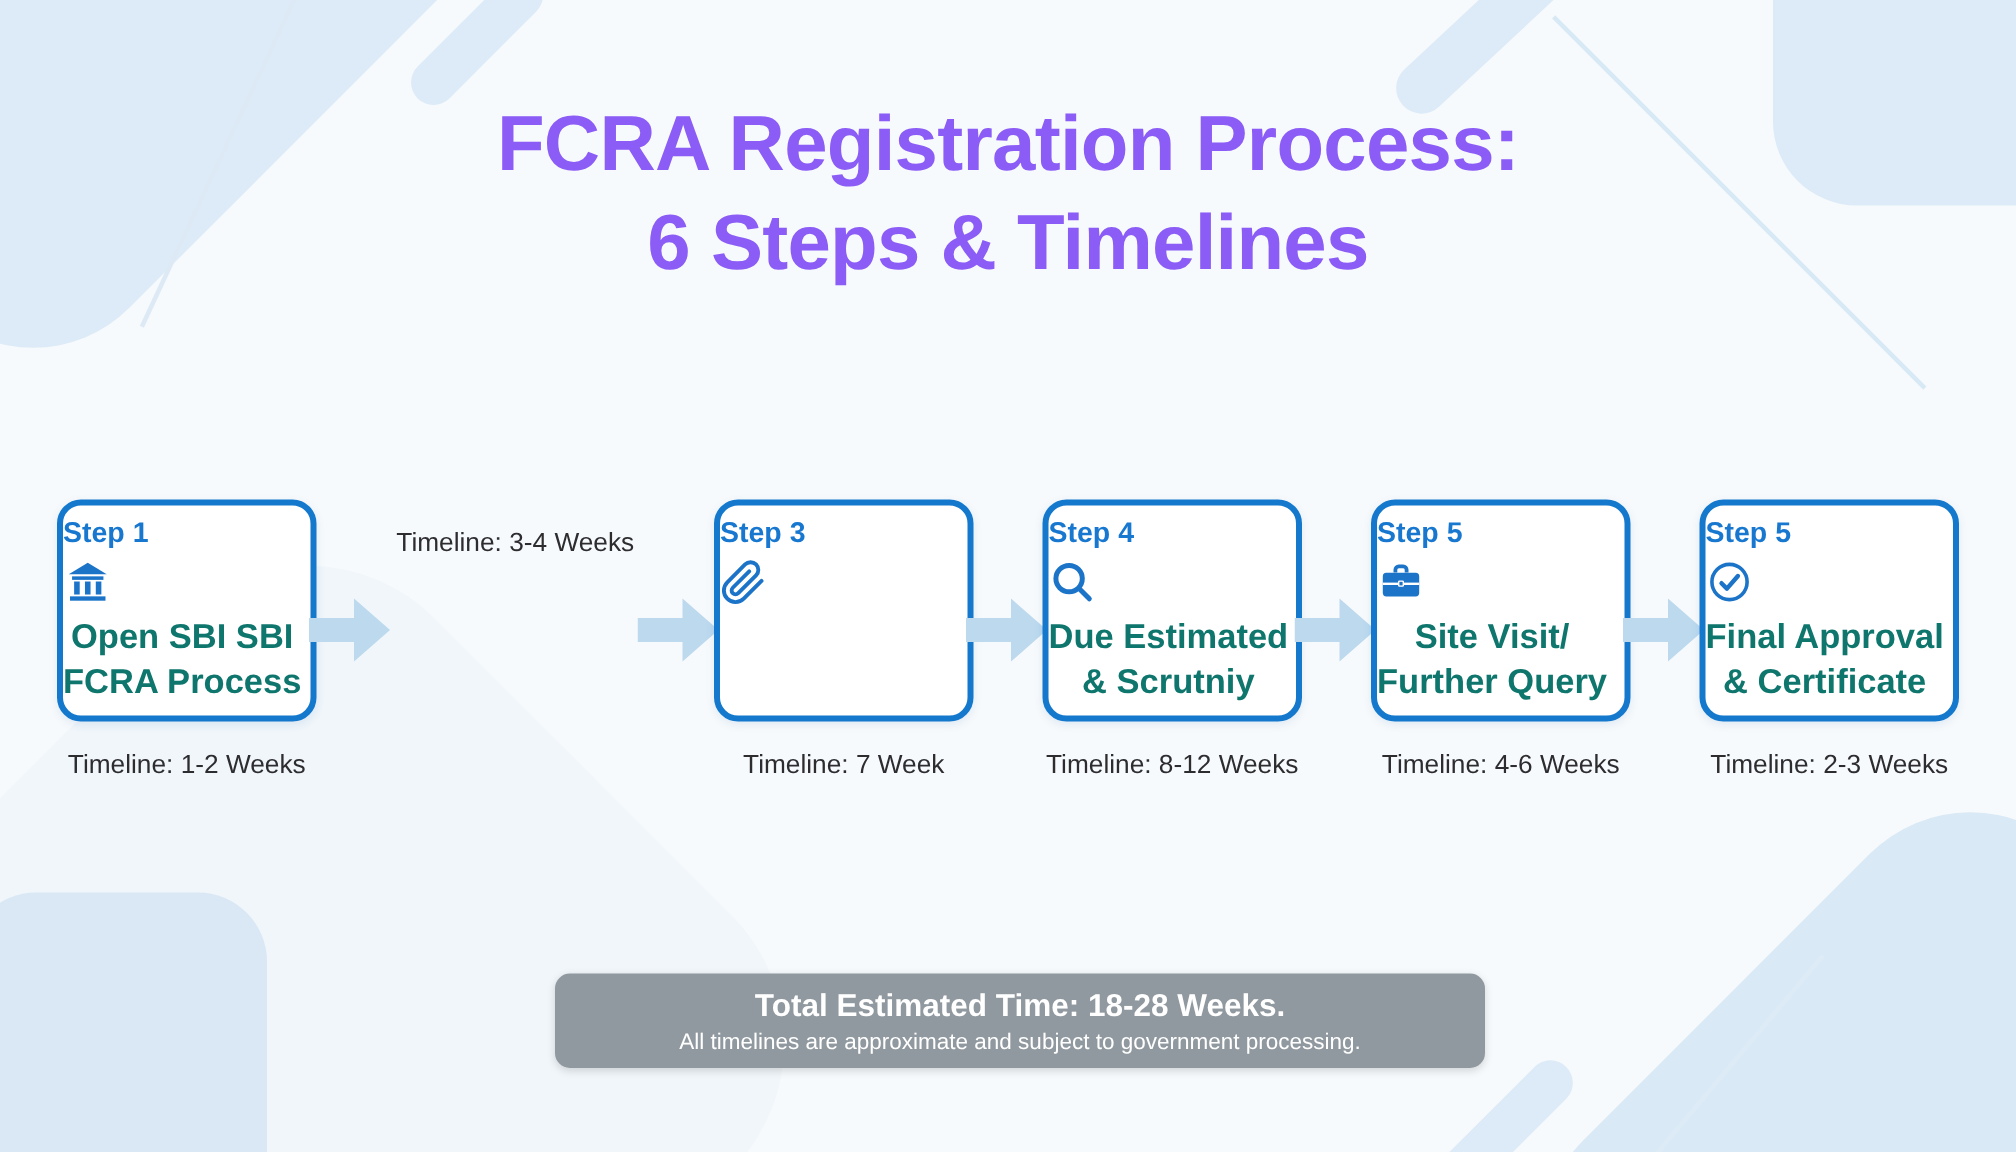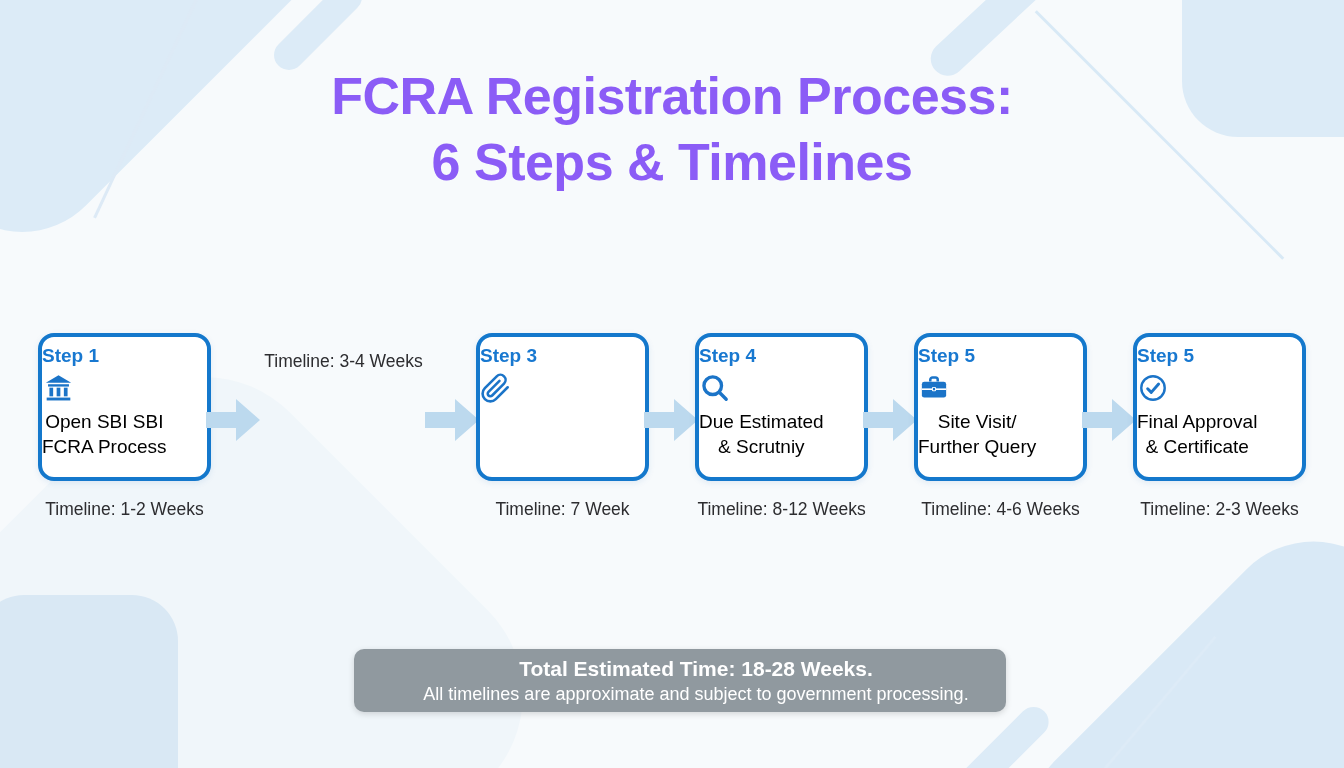--- a/index.html
+++ b/index.html
@@ -37,38 +37,37 @@
   }
   .step-col { width: 163px; display: flex; flex-direction: column; align-items: center; }
   .step-box {
     box-sizing: border-box; width: 173px; height: 148px;
     background: #ffffff; border: 4px solid #1478cc; border-radius: 16px;
     display: flex; flex-direction: column; align-items: flex-start;
     padding-top: 8px; box-shadow: 0 2px 6px rgba(30,95,173,0.10);
   }
   .step-label { color: #1878d0; font-weight: bold; font-size: 19px; }
   .step-icon { margin-top: 3px; height: 36px; display: flex; align-items: center; justify-content: center; }
-  .step-title { margin-top: 4px; font-weight: normal; font-size: 19px; color: #000000; text-align: center; line-height: 1.3; white-space: nowrap; }
+  .step-title { margin-top: 4px; font-weight: bold; font-size: 23px; color: #0f766e; text-align: center; line-height: 1.3; white-space: nowrap; }
   .timeline { margin-top: 18px; font-size: 17.5px; color: #2d2d30; white-space: nowrap; }
 
   .arrow-slot { width: 56px; height: 148px; display: flex; align-items: center; justify-content: center; }
   .arrow-slot svg { margin-top: 26px; }
 
   
   .banner {
     position: absolute; left: 680px; top: 649px; transform: translateX(-50%);
     width: 620px; height: 63px; z-index: 2;
     background: #90999f; border-radius: 10px;
     color: #ffffff; display: flex; flex-direction: column;
     align-items: center; justify-content: center;
     box-shadow: 0 2px 6px rgba(0,0,0,0.15);
-    padding-left: 32px;
   }
   .banner-line1 { font-weight: bold; font-size: 21px; }
-  .banner-line2 { font-size: 18px; margin-top: 3px; text-align: center; }
+  .banner-line2 { font-size: 15px; margin-top: 3px; text-align: center; }
 </style>
 </head>
 <body>
 
 <div class="deco deco-band-bl"></div>
 <div class="deco deco-tl"></div>
 <div class="deco deco-line-tl"></div>
 <div class="deco deco-pill-1"></div>
 <div class="deco deco-pill-2"></div>
 <div class="deco deco-tr"></div>

